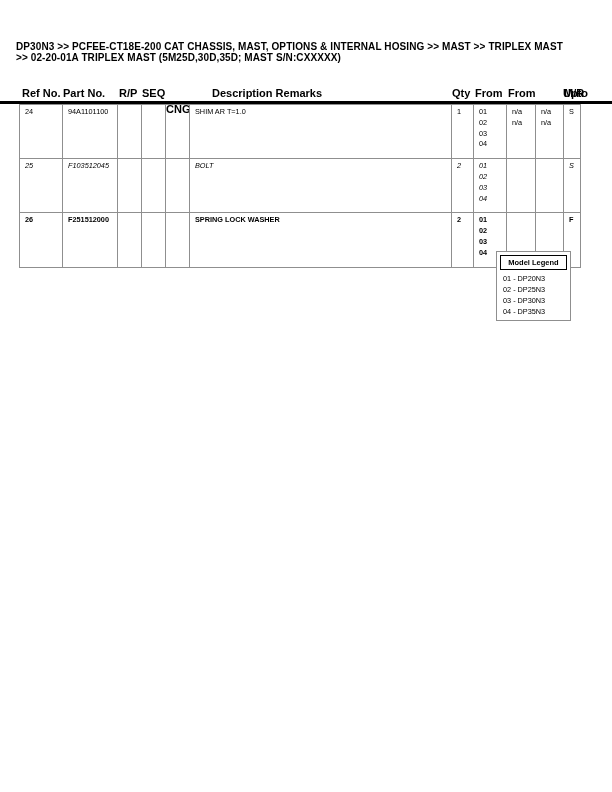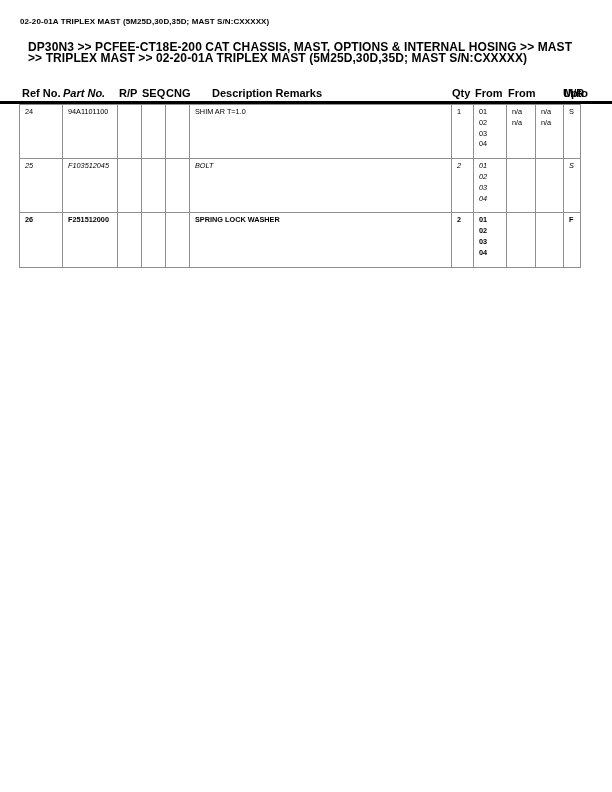--- a/index.html
+++ b/index.html
@@ -20,40 +20,40 @@
     position: absolute;
     left: 20px;
     top: 17px;
     font-size: 8px;
     font-weight: bold;
     letter-spacing: 0.1px;
     white-space: nowrap;
   }
   .breadcrumb {
     position: absolute;
-    left: 28px;
+    left: 16px;
     top: 42px;
     width: 548px;
-    font-size: 12px;
+    font-size: 10px;
     font-weight: bold;
     letter-spacing: 0.1px;
     line-height: 10.5px;
   }
   .thead span {
     position: absolute;
     top: 87px;
     font-size: 11px;
     font-weight: bold;
     white-space: nowrap;
   }
   .h-ref   { left: 22px;  }
-  .h-part  { left: 63px; font-style: italic;  }
+  .h-part  { left: 63px;  }
   .h-rp    { left: 119px; }
   .h-seq   { left: 142px; }
-  .h-cng   { left: 166px; }
+  .h-cng   { left: 166px; margin-top: 16px; }
   .h-desc  { left: 196px; padding-left: 16px; }
   .h-qty   { left: 452px; }
   .h-model { left: 475px; }
   .h-from  { left: 508px; }
   .h-upto  { left: 537px; padding-left: 26px; }
   .h-mr    { left: 564px; }
   .rule {
     position: absolute;
     left: 0;
     top: 101px;
@@ -104,21 +104,20 @@
     line-height: 11px;
     padding-left: 6px;
     white-space: nowrap;
   }
 </style>
 </head>
 <body>
 
 <div class="page">
 
-  <div class="title">02-20-01A TRIPLEX MAST (5M25D,30D,35D; MAST S/N:CXXXXX)</div>
 
   <div class="breadcrumb">DP30N3 &gt;&gt; PCFEE-CT18E-200 CAT CHASSIS, MAST, OPTIONS &amp; INTERNAL HOSING &gt;&gt; MAST &gt;&gt; TRIPLEX MAST &gt;&gt; 02-20-01A TRIPLEX MAST (5M25D,30D,35D; MAST S/N:CXXXXX)</div>
 
   <div class="thead">
     <span class="h-ref">Ref No.</span>
     <span class="h-part">Part No.</span>
     <span class="h-rp">R/P</span>
     <span class="h-seq">SEQ</span>
     <span class="h-cng">CNG</span>
     <span class="h-desc">Description Remarks</span>
@@ -204,14 +203,21 @@
           <div>03</div>
           <div>04</div>
         </td>
         <td></td>
         <td></td>
         <td>F</td>
       </tr>
     </tbody>
   </table>
 
+  <div class="legend">
+    <div class="legend-title">Model Legend</div>
+    <div class="legend-item">01 - DP20N3</div>
+    <div class="legend-item">02 - DP25N3</div>
+    <div class="legend-item">03 - DP30N3</div>
+    <div class="legend-item">04 - DP35N3</div>
+  </div>
 
 </div>
 
 </body></html>

